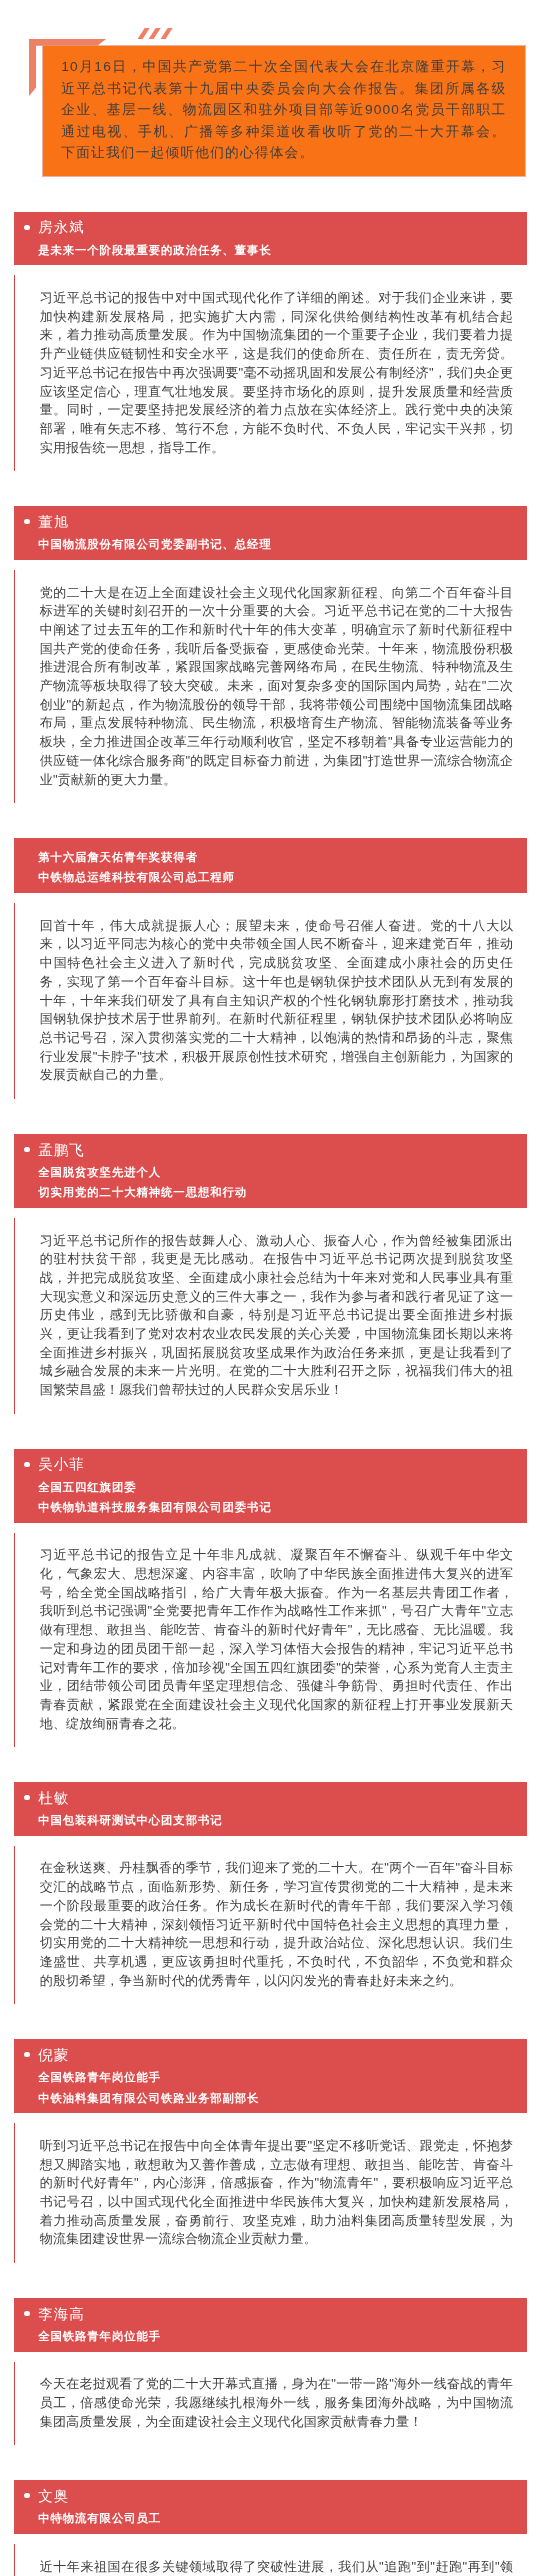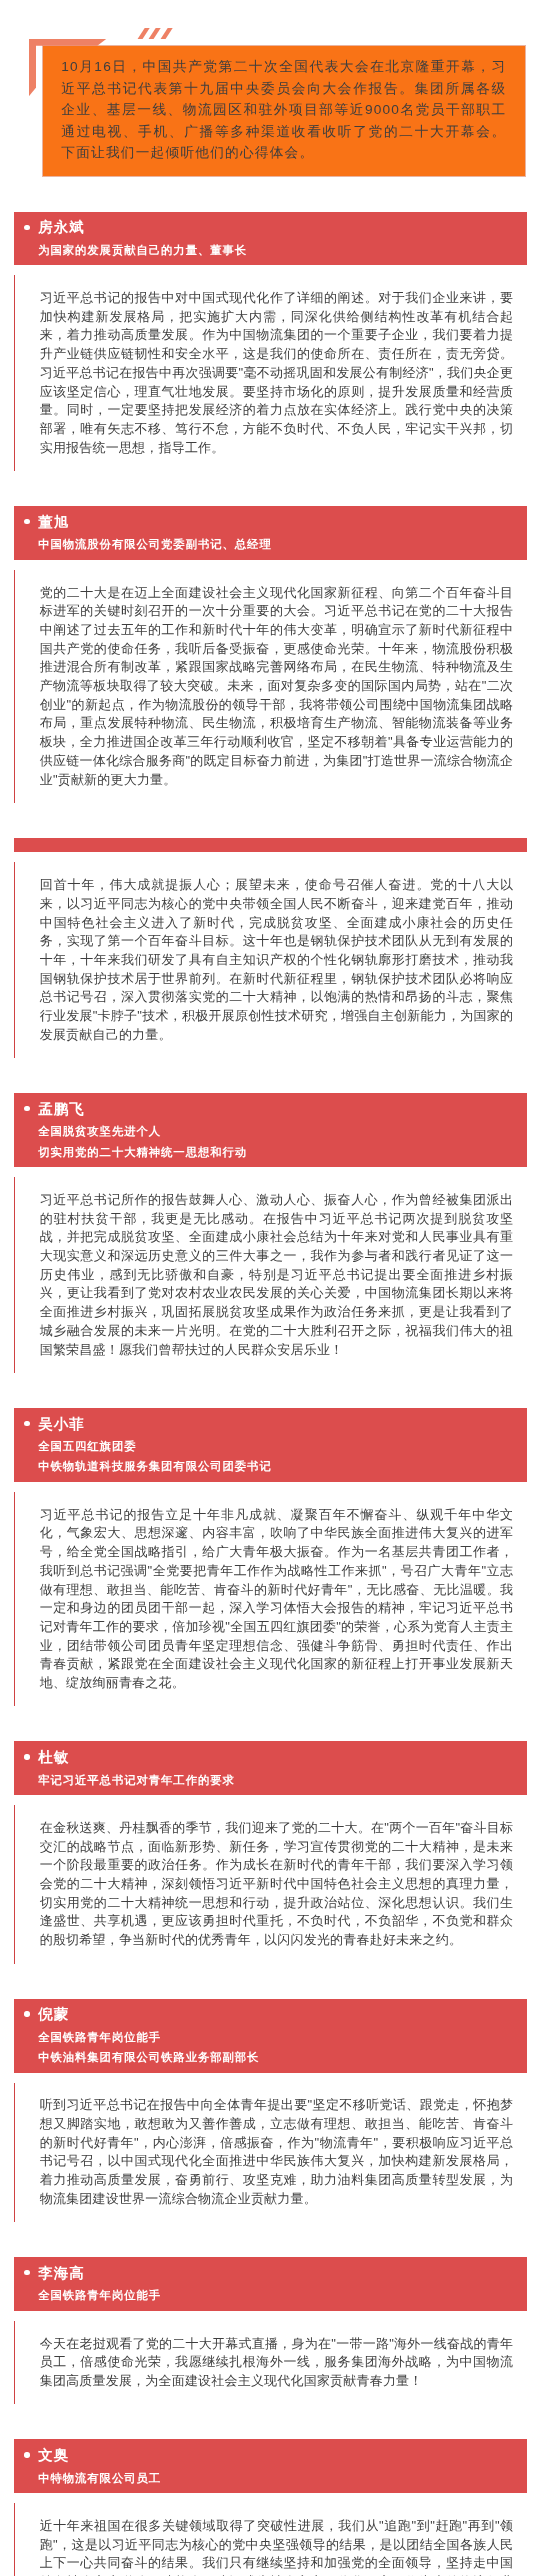--- a/index.html
+++ b/index.html
@@ -22,21 +22,21 @@
             clip-path:polygon(0 0,100% 0,100% calc(100% - 9.2px),0 100%);}
   .slashes{position:absolute;top:-17.5px;left:98px;display:flex;gap:6.1px;}
   .slash{width:5.3px;height:11.4px;background:var(--coral);transform:skewX(-33deg);}
   .intro-text{font-size:13.7px;line-height:21.4px;letter-spacing:1.2px;text-align:justify;}
 
   
   .section{margin:35px 17px 0 13.7px;}
   .bar{background:var(--red);padding:6.9px 9.2px 7.6px;position:relative;}
   .bar-name-row{position:relative;padding-left:15.3px;color:#fff;}
   .bullet{position:absolute;left:1.5px;top:6.1px;width:5.3px;height:5.3px;border-radius:50%;background:#fff;}
-  .bar-name{font-size:14.5px;font-weight:bold;letter-spacing:1.1px;color:#fff;}
+  .bar-name{font-size:14.5px;font-weight:normal;letter-spacing:1.1px;color:#fff;}
   .bar-title{font-size:11.4px;font-weight:bold;color:#fff;margin:5.3px 0 0 15.3px;letter-spacing:0.9px;}
   .quote{border-left:1.5px solid #cf4242;margin-top:10px;padding:13.7px 13.7px 13.7px 25px;}
   .speech{font-size:13px;line-height:18.7px;letter-spacing:0.2px;text-align:justify;color:var(--ink);}
 </style>
 </head>
 <body>
 
 <div class="page">
 
   <div class="intro-wrap">
@@ -53,21 +53,21 @@
   </div>
 
   <div id="people">
     <div class="section">
       <div class="bar">
         <div class="bar-name-row">
           <span class="bullet"></span>
           <span class="bar-name">房永斌</span>
         </div>
         <div>
-            <div class="bar-title">为国家的发展贡献自己的力量、董事长</div>
+            <div class="bar-title">是未来一个阶段最重要的政治任务、董事长</div>
           </div>
       </div>
       <div class="quote">
         <div class="speech">习近平总书记的报告中对中国式现代化作了详细的阐述。对于我们企业来讲，要加快构建新发展格局，把实施扩大内需，同深化供给侧结构性改革有机结合起来，着力推动高质量发展。作为中国物流集团的一个重要子企业，我们要着力提升产业链供应链韧性和安全水平，这是我们的使命所在、责任所在，责无旁贷。习近平总书记在报告中再次强调要"毫不动摇巩固和发展公有制经济"，我们央企更应该坚定信心，理直气壮地发展。要坚持市场化的原则，提升发展质量和经营质量。同时，一定要坚持把发展经济的着力点放在实体经济上。践行党中央的决策部署，唯有矢志不移、笃行不怠，方能不负时代、不负人民，牢记实干兴邦，切实用报告统一思想，指导工作。</div>
       </div>
     </div>
 
     <div class="section">
       <div class="bar">
         <div class="bar-name-row">
@@ -79,20 +79,22 @@
           </div>
       </div>
       <div class="quote">
         <div class="speech">党的二十大是在迈上全面建设社会主义现代化国家新征程、向第二个百年奋斗目标进军的关键时刻召开的一次十分重要的大会。习近平总书记在党的二十大报告中阐述了过去五年的工作和新时代十年的伟大变革，明确宣示了新时代新征程中国共产党的使命任务，我听后备受振奋，更感使命光荣。十年来，物流股份积极推进混合所有制改革，紧跟国家战略完善网络布局，在民生物流、特种物流及生产物流等板块取得了较大突破。未来，面对复杂多变的国际国内局势，站在"二次创业"的新起点，作为物流股份的领导干部，我将带领公司围绕中国物流集团战略布局，重点发展特种物流、民生物流，积极培育生产物流、智能物流装备等业务板块，全力推进国企改革三年行动顺利收官，坚定不移朝着"具备专业运营能力的供应链一体化综合服务商"的既定目标奋力前进，为集团"打造世界一流综合物流企业"贡献新的更大力量。</div>
       </div>
     </div>
 
     <div class="section">
       <div class="bar">
         <div>
+            <div class="bar-title">第十六届詹天佑青年奖获得者</div>
+            <div class="bar-title">中铁物总运维科技有限公司总工程师</div>
           </div>
       </div>
       <div class="quote">
         <div class="speech">回首十年，伟大成就提振人心；展望未来，使命号召催人奋进。党的十八大以来，以习近平同志为核心的党中央带领全国人民不断奋斗，迎来建党百年，推动中国特色社会主义进入了新时代，完成脱贫攻坚、全面建成小康社会的历史任务，实现了第一个百年奋斗目标。这十年也是钢轨保护技术团队从无到有发展的十年，十年来我们研发了具有自主知识产权的个性化钢轨廓形打磨技术，推动我国钢轨保护技术居于世界前列。在新时代新征程里，钢轨保护技术团队必将响应总书记号召，深入贯彻落实党的二十大精神，以饱满的热情和昂扬的斗志，聚焦行业发展"卡脖子"技术，积极开展原创性技术研究，增强自主创新能力，为国家的发展贡献自己的力量。</div>
       </div>
     </div>
 
     <div class="section">
       <div class="bar">
         <div class="bar-name-row">
@@ -125,21 +127,21 @@
       </div>
     </div>
 
     <div class="section">
       <div class="bar">
         <div class="bar-name-row">
           <span class="bullet"></span>
           <span class="bar-name">杜敏</span>
         </div>
         <div>
-            <div class="bar-title">牢记习近平总书记对青年工作的要求</div>
+            <div class="bar-title">中国包装科研测试中心团支部书记</div>
           </div>
       </div>
       <div class="quote">
         <div class="speech">在金秋送爽、丹桂飘香的季节，我们迎来了党的二十大。在"两个一百年"奋斗目标交汇的战略节点，面临新形势、新任务，学习宣传贯彻党的二十大精神，是未来一个阶段最重要的政治任务。作为成长在新时代的青年干部，我们要深入学习领会党的二十大精神，深刻领悟习近平新时代中国特色社会主义思想的真理力量，切实用党的二十大精神统一思想和行动，提升政治站位、深化思想认识。我们生逢盛世、共享机遇，更应该勇担时代重托，不负时代，不负韶华，不负党和群众的殷切希望，争当新时代的优秀青年，以闪闪发光的青春赴好未来之约。</div>
       </div>
     </div>
 
     <div class="section">
       <div class="bar">
         <div class="bar-name-row">

